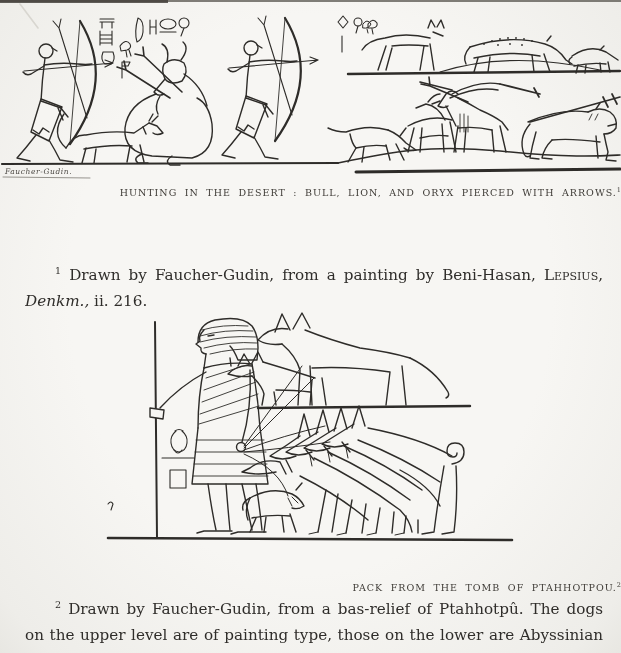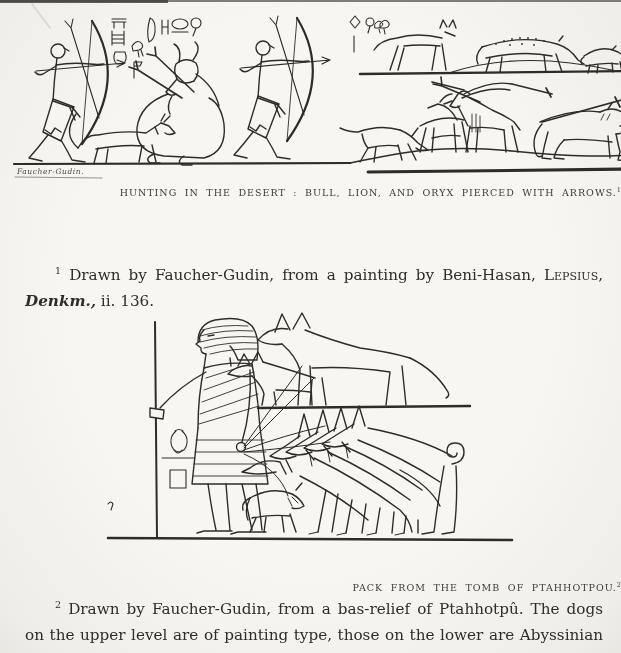--- a/index.html
+++ b/index.html
@@ -4,40 +4,40 @@
 <style>
   html,body { margin:0; padding:0; background:#888; }
   .page {
     position:relative; width:621px; height:653px; overflow:hidden;
     background: radial-gradient(ellipse at 50% 45%, #f7f6f3 55%, #eeede9 92%, #e8e7e2 100%);
     font-family:"DejaVu Serif", serif; color:#2e2c29;
   }
   .scan-line { position:absolute; top:0; left:0; width:621px; height:2px; background:#57544e; opacity:.75; }
   .scan-line-heavy { position:absolute; top:0; left:0; width:168px; height:3px; background:#45423d; opacity:.85; }
   figure { margin:0; padding:0; }
-  .fig1 { position:absolute; top:2px; left:0; width:591px; height:182px;padding-left:12px; }
+  .fig1 { position:absolute; top:2px; left:0; width:591px; height:182px; }
   .fig2 { position:absolute; top:300px; left:100px; width:420px; height:248px; }
   svg { display:block; }
   .caption {
     position:absolute; left:0; width:621px; text-align:right;
     font-size:9.5px; letter-spacing:1px; word-spacing:3.5px; color:#3e3b36;
     white-space:nowrap;
   }
   .caption1 { top:186px; }
   .caption2 { top:581px; }
   .caption sup { font-size:6.5px; letter-spacing:0; }
   .footnote { position:absolute; left:25px; width:578px; font-size:15.2px; line-height:26px; color:#2f2d2a; }
   .fn1 { top:238px; }
   .fn2 { top:572px; }
   .fline { height:26px; overflow:hidden; }
   .jline { text-align:justify; text-align-last:justify; }
   .indent { padding-left:30px;margin-top:24px; }
   .fline sup { font-size:9.5px; line-height:0; }
   .sc { font-variant:small-caps; }
-  .it { font-style:italic;font-weight:bold; }
+  .it { font-style:italic; }
 </style>
 </head>
 <body>
 
 <div class="page">
 
   <div class="scan-line"></div>
   <div class="scan-line-heavy"></div>
 
   <figure class="fig1">
@@ -198,21 +198,21 @@
     <span>HUNTING IN THE DESERT : BULL, LION, AND ORYX PIERCED WITH ARROWS.</span><sup>1</sup>
   </div>
 
   <div class="footnote fn1">
     <div class="fline jline indent">
       <sup>1</sup>
       <span>Drawn by Faucher-Gudin, from a painting by Beni-Hasan, </span>
       <span class="sc">Lepsius</span><span>,</span>
     </div>
     <div class="fline">
-      <span class="it">Denkm.,</span><span> ii. 136.</span>
+      <span class="it">Denkm.,</span><span> ii. 216.</span>
     </div>
   </div>
 
   <figure class="fig2">
     <svg width="420" height="248" viewBox="0 0 420 248">
       <g stroke="#2e2c29" fill="none" stroke-width="1.4" stroke-linecap="round" stroke-linejoin="round">
 
         <g>
           <path d="M8 238 L412 240" stroke-width="2.6"></path>
           <path d="M158 108 L370 106" stroke-width="2.4"></path>

